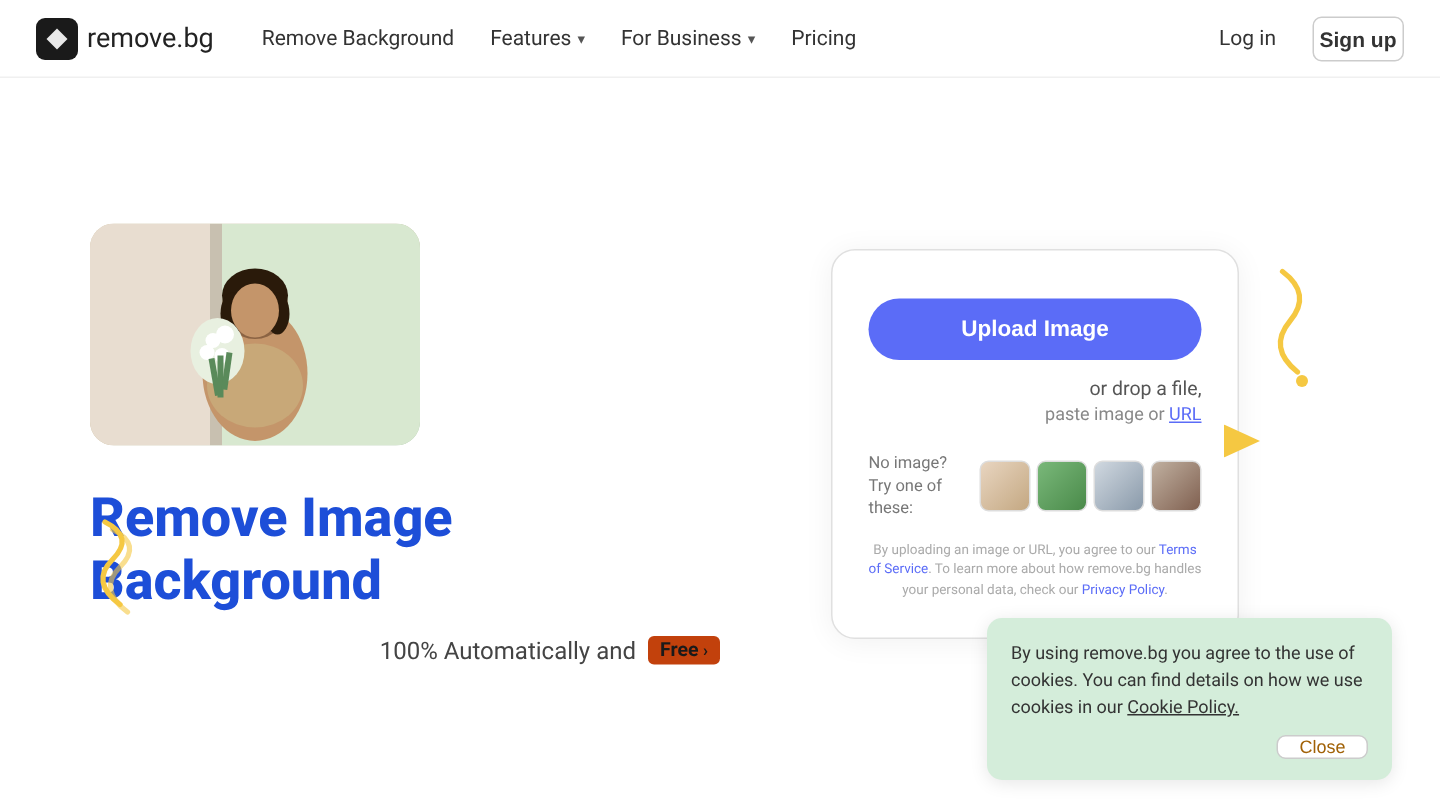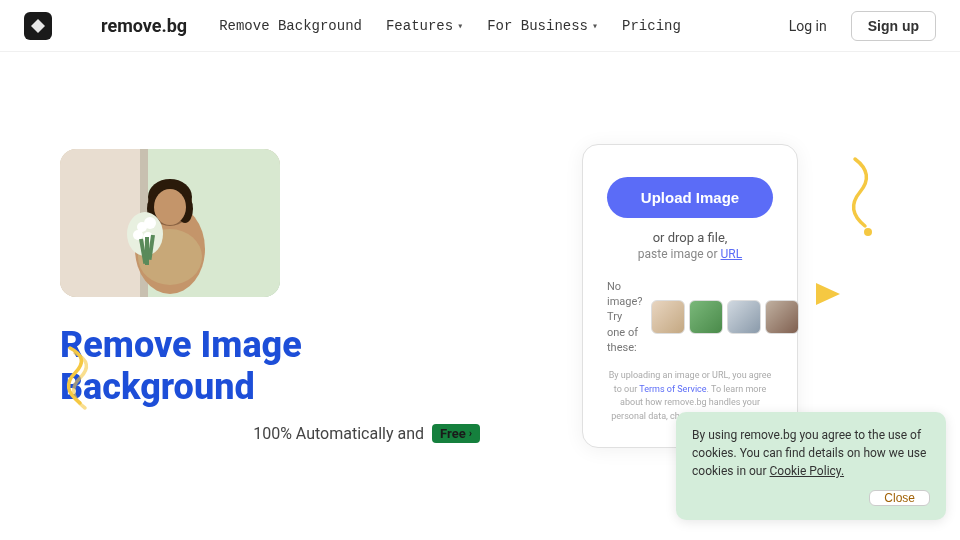--- a/index.html
+++ b/index.html
@@ -5,67 +5,67 @@
     * { margin: 0; padding: 0; box-sizing: border-box; }
     body { font-family: -apple-system, BlinkMacSystemFont, 'Segoe UI', Roboto, sans-serif; background: #fff; width: 960px; height: 540px; overflow: hidden; position: relative; }
 
     
     nav {
       display: flex; align-items: center; padding: 0 24px; height: 52px;
       border-bottom: 1px solid #f0f0f0;
     }
     .nav-logo { display: flex; align-items: center; gap: 6px; margin-right: 32px; }
     .nav-logo-icon { width: 28px; height: 28px; }
-    .nav-logo-text { font-size: 18px; font-weight: 700; color: #222; margin-left: 43px; }
-    .nav-links { display: flex; align-items: center; gap: 24px; flex: 1; font-family: Liberation Mono, monospace; }
+    .nav-logo-text { font-size: 18px; font-weight: 400; color: #222; }
+    .nav-links { display: flex; align-items: center; gap: 24px; flex: 1; }
     .nav-link { font-size: 14px; color: #333; cursor: pointer; display: flex; align-items: center; gap: 4px; }
     .chevron { font-size: 10px; color: #555; }
     .nav-actions { display: flex; align-items: center; gap: 12px; }
     .btn-login { font-size: 14px; color: #333; cursor: pointer; padding: 6px 12px; }
     .btn-signup {
       font-size: 14px; font-weight: 600; color: #333;
       border: 1.5px solid #ccc; border-radius: 6px;
-      padding: 6px 16px; cursor: pointer; background: #fff;
+      padding: 6px 4px; cursor: pointer; background: #fff;
     }
 
     
     .main { display: flex; align-items: center; padding: 0 60px; height: calc(540px - 52px); position: relative; }
 
     
     .left { flex: 1; position: relative; }
     .hero-image-wrapper {
       width: 220px; height: 148px; border-radius: 16px; overflow: hidden;
       margin-bottom: 28px;
     }
     .hero-image {
       width: 100%; height: 100%; background: linear-gradient(135deg, #d4c5a9 0%, #c8b99a 40%, #a8c4a8 100%);
       position: relative; display: flex; align-items: center; justify-content: center;
     }
 
     .hero-title { font-size: 36px; font-weight: 800; color: #1d4ed8; line-height: 1.15; margin-bottom: 16px; }
     .hero-subtitle { font-size: 16px; color: #444; display: flex; align-items: center; gap: 8px; justify-content: flex-end; }
     .badge-free {
-      background: #15803d; color: #1a1a1a; font-size: 13px; font-weight: 700;
+      background: #c2410c; color: #1a1a1a; font-size: 13px; font-weight: 700;
       padding: 2px 8px; border-radius: 4px; display: flex; align-items: center; gap: 3px;
     }
     .badge-arrow { font-size: 11px; }
 
     
     .squiggle-left {
       position: absolute; bottom: 30px; left: -10px; width: 60px; height: 70px;
     }
 
     
     .right { flex: 1; display: flex; justify-content: center; position: relative; }
 
     
     .upload-box {
-      width: 216px; background: #fff; border: 1.5px solid #e0e0e0;
+      width: 272px; background: #fff; border: 1.5px solid #e0e0e0;
       border-radius: 16px; padding: 32px 24px 24px;
-      display: flex; flex-direction: column; align-items: center;
+      display: flex; flex-direction: column; align-items: flex-end;
       box-shadow: 0 2px 20px rgba(0,0,0,0.06);
     }
     .btn-upload {
       background: #5b6cf7; color: #fff; font-size: 15px; font-weight: 600;
       border: none; border-radius: 24px; padding: 12px 32px;
       cursor: pointer; margin-bottom: 12px; width: 100%; text-align: center;
     }
     .drop-text { font-size: 13px; color: #555; margin-bottom: 2px; }
     .drop-sub { font-size: 12px; color: #888; }
     .drop-sub a { color: #5b6cf7; text-decoration: underline; cursor: pointer; }
@@ -92,21 +92,21 @@
     .squiggle-right {
       position: absolute; top: 10px; right: 10px;
     }
     
     .triangle-right {
       position: absolute; right: 60px; top: 50%; transform: translateY(-50%);
     }
 
     
     .cookie-banner {
-      position: absolute; bottom: 20px; right: 14px;
+      position: absolute; bottom: 20px; right: 32px;
       background: #d4edda; border-radius: 10px;
       padding: 14px 16px; width: 270px;
       font-size: 12px; color: #333; line-height: 1.5;
       box-shadow: 0 2px 12px rgba(0,0,0,0.1);
     }
     .cookie-banner a { color: #333; text-decoration: underline; }
     .cookie-close-row { display: flex; justify-content: flex-end; margin-top: 10px; }
     .btn-close-cookie {
       background: #fff; border: 1px solid #ccc; border-radius: 6px;
       font-size: 12px; padding: 0 14px; cursor: pointer; color: #a16207;

